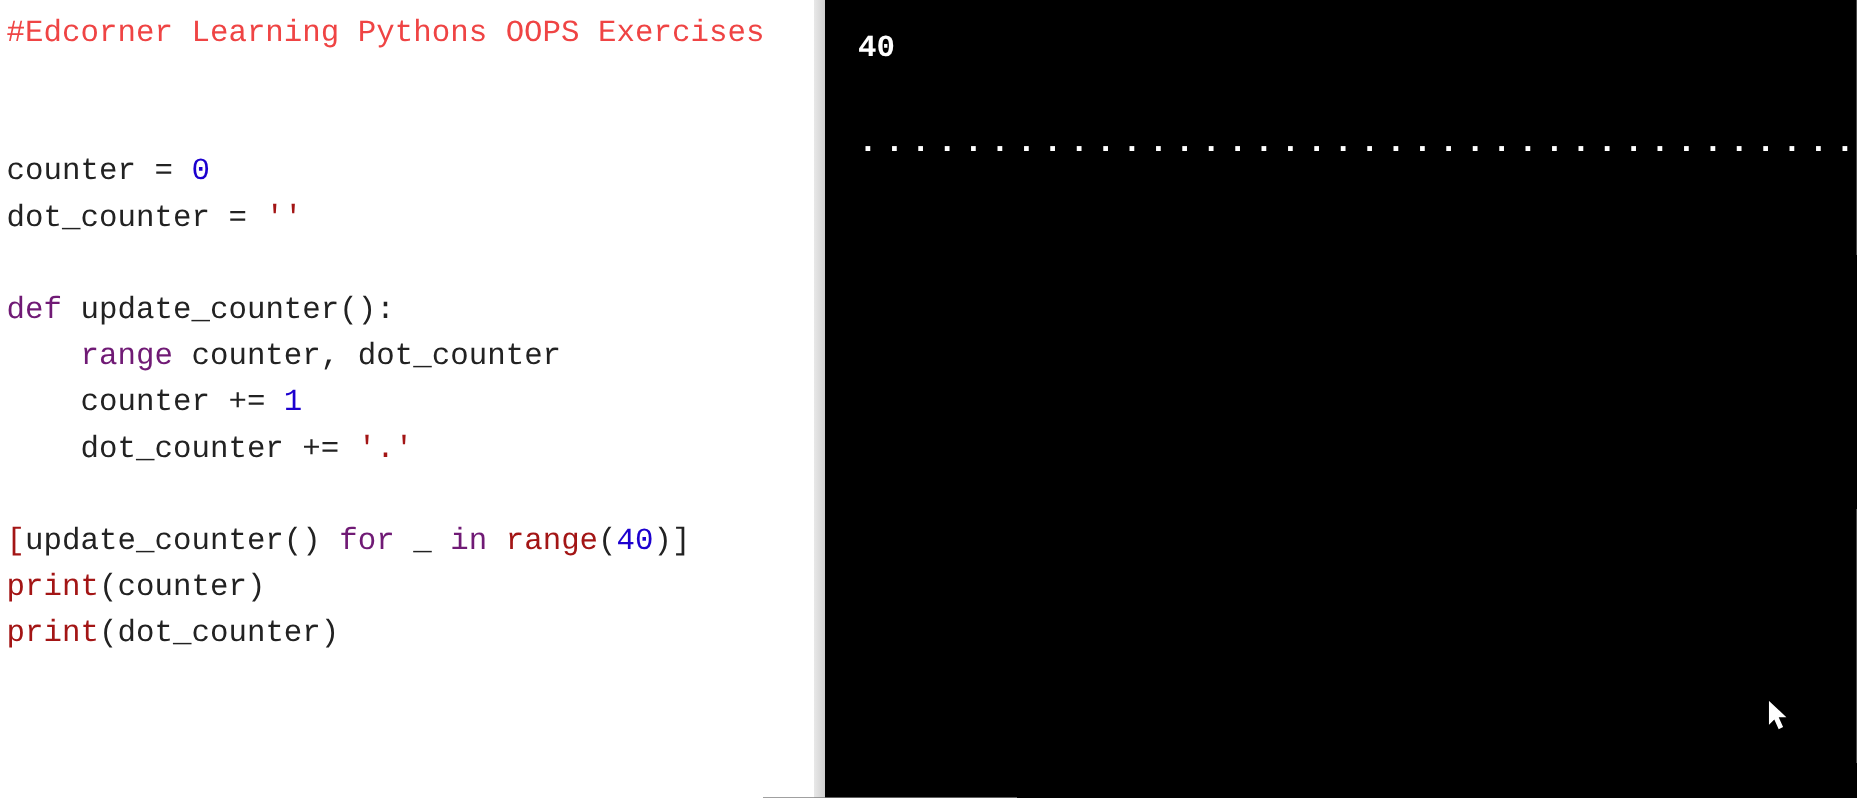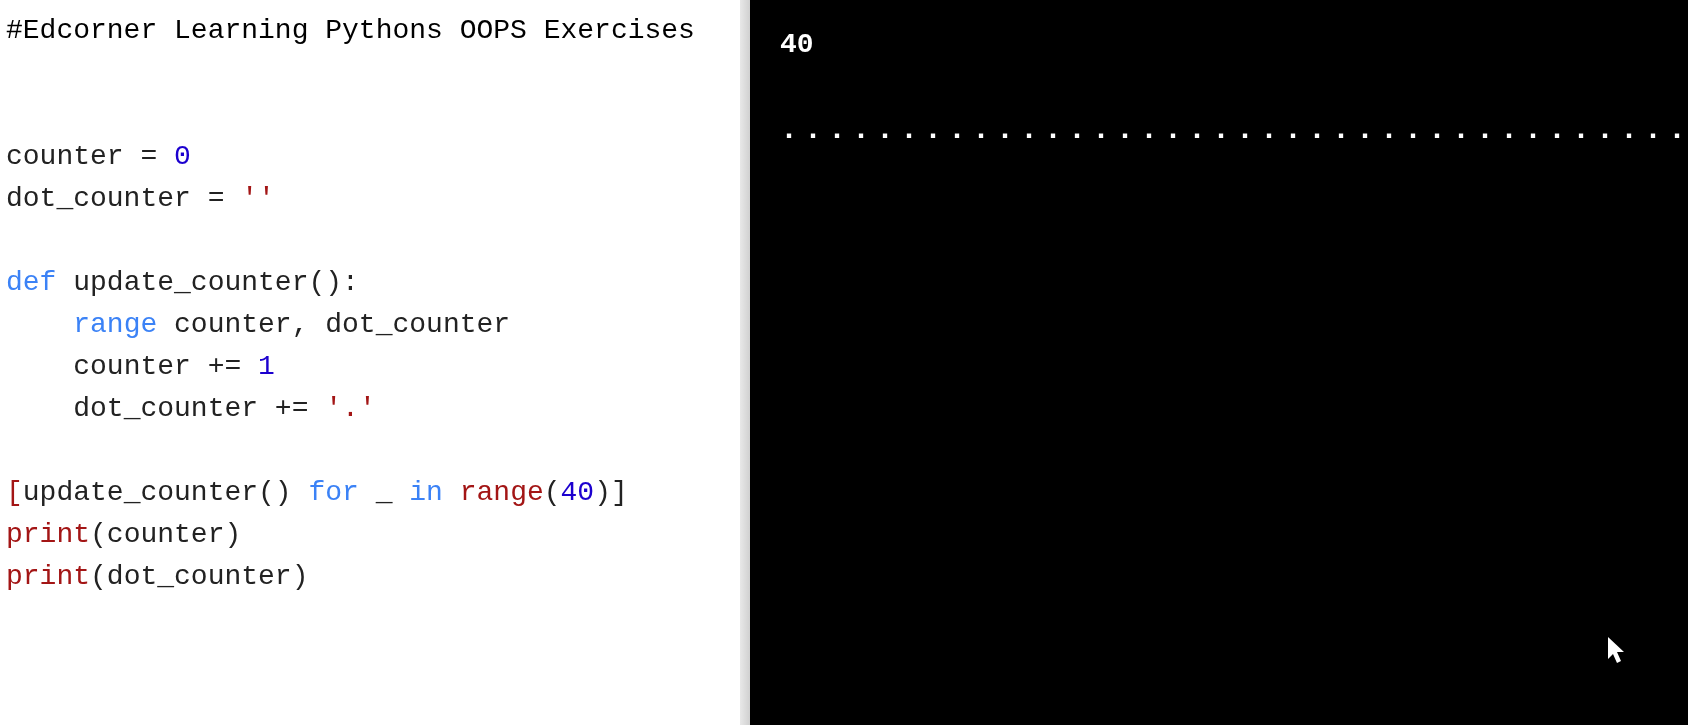--- a/index.html
+++ b/index.html
@@ -32,26 +32,26 @@
       flex: 1;
       height: 100%;
       background: #000000;
       color: #ffffff;
       padding: 24px 30px;
       white-space: pre;
       overflow: hidden;
       font-weight: bold;
       position: relative;
     }
-    .tok-comment { color: #000000; margin-top: 19px; }
+    .tok-comment { color: #ef4444; margin-top: 19px; }
     .tok-name { color: #222222; margin-top: 40px; }
     .tok-op { color: #222222; }
     .tok-num { color: #1c00cf; }
     .tok-str { color: #a31515; }
-    .tok-keyword { color: #3b82f6; }
+    .tok-keyword { color: #701a75; }
     .tok-builtin { color: #a31515; }
     .tok-punct { color: #222222; }
     .tok-bracket { color: #a31515; }
     .cursor-icon {
       position: absolute;
       bottom: 60px;
       right: 60px;
       width: 20px;
       height: 28px;
     }

